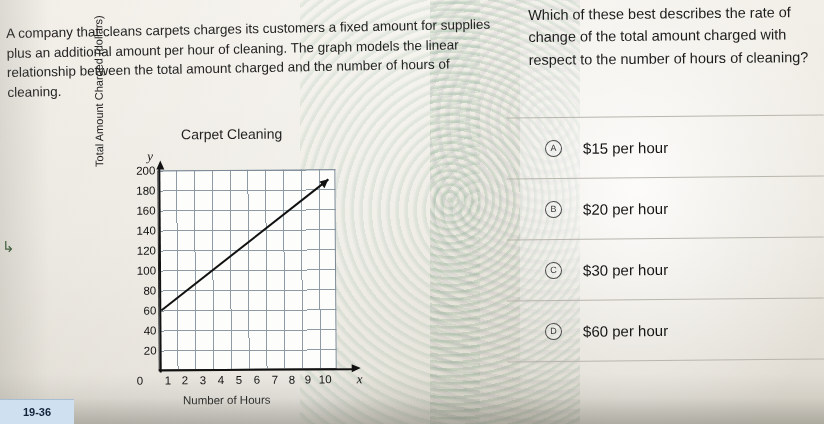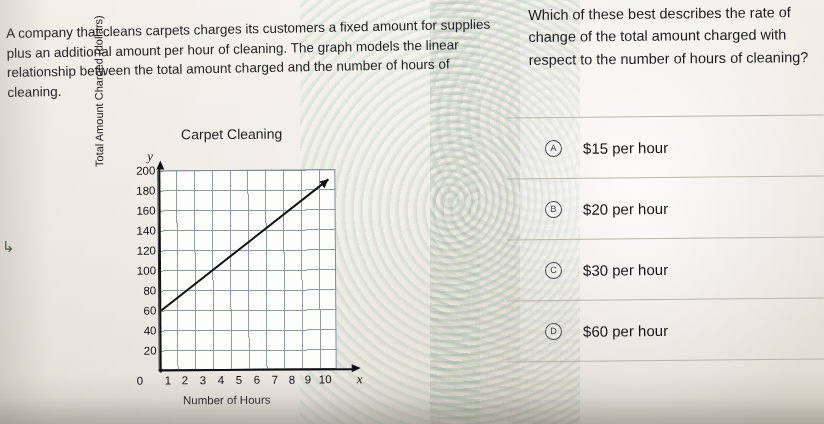--- a/index.html
+++ b/index.html
@@ -224,13 +224,14 @@
       <span class="choice-text">$30 per hour</span>
     </div>
     <div class="choice">
       <span class="bubble">D</span>
       <span class="choice-text">$60 per hour</span>
     </div>
   </div>
 
   <div id="shadow-bottom"></div>
   <div id="vignette"></div>
+  <div id="badge">19-36</div>
 </div>
 
 </body></html>

